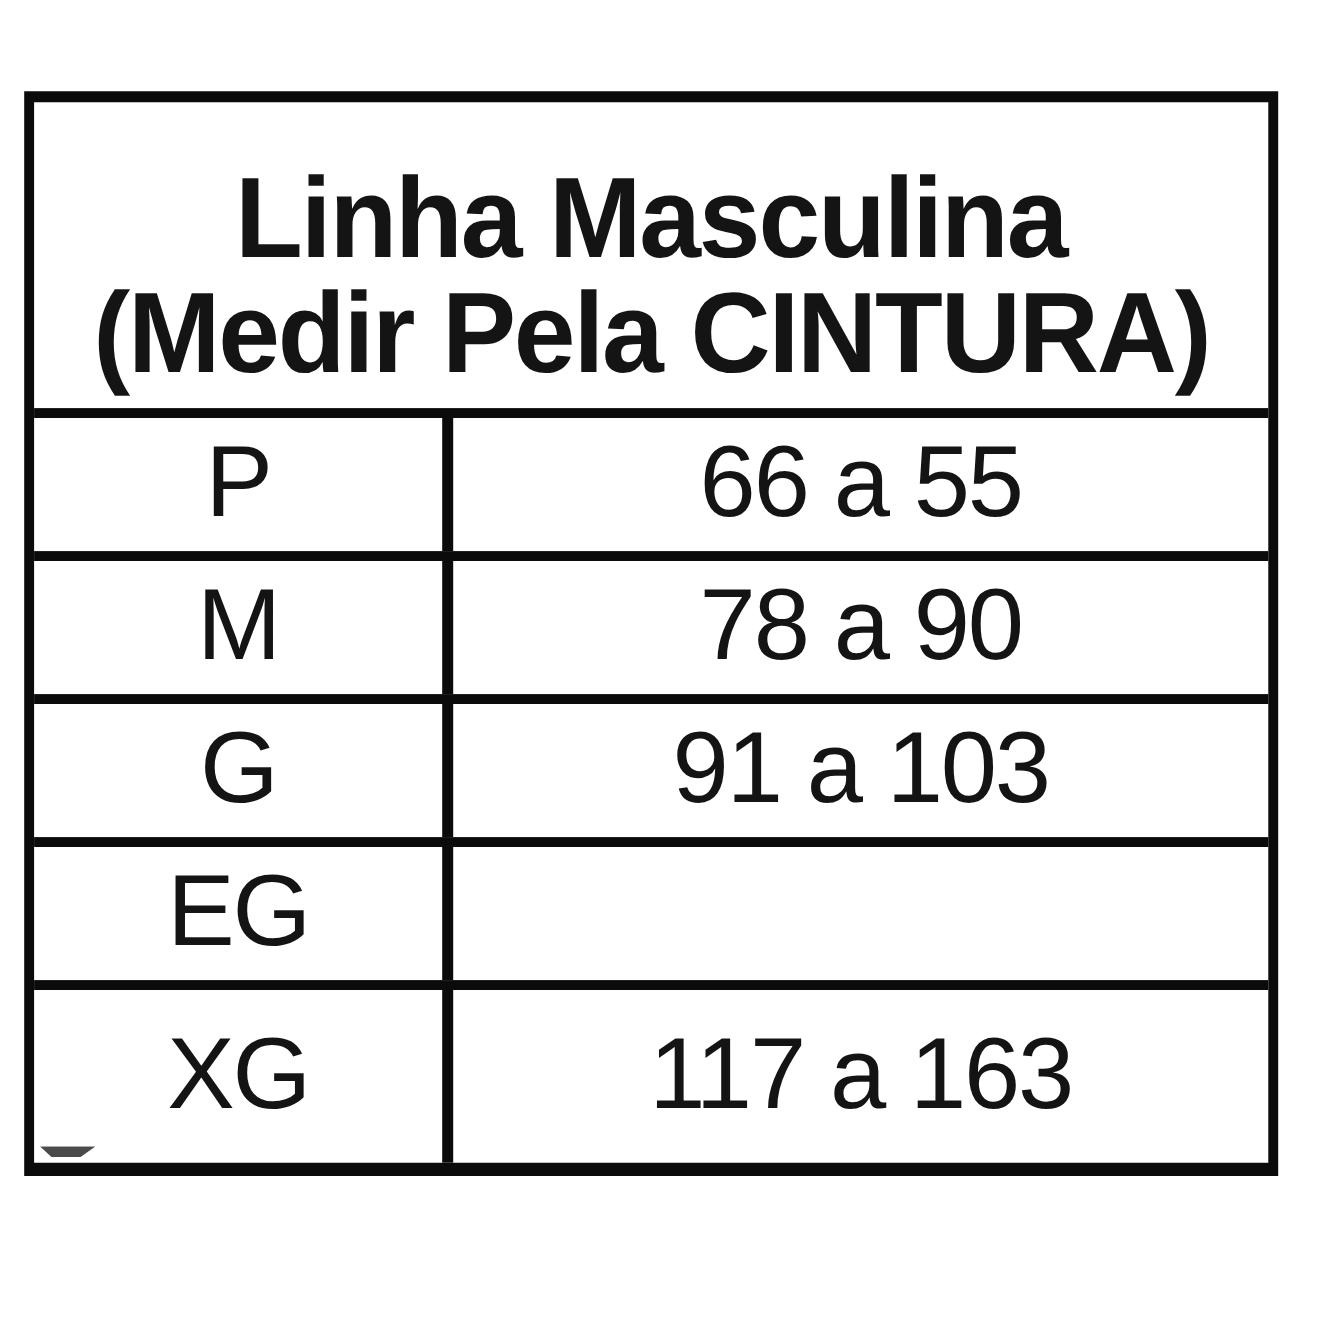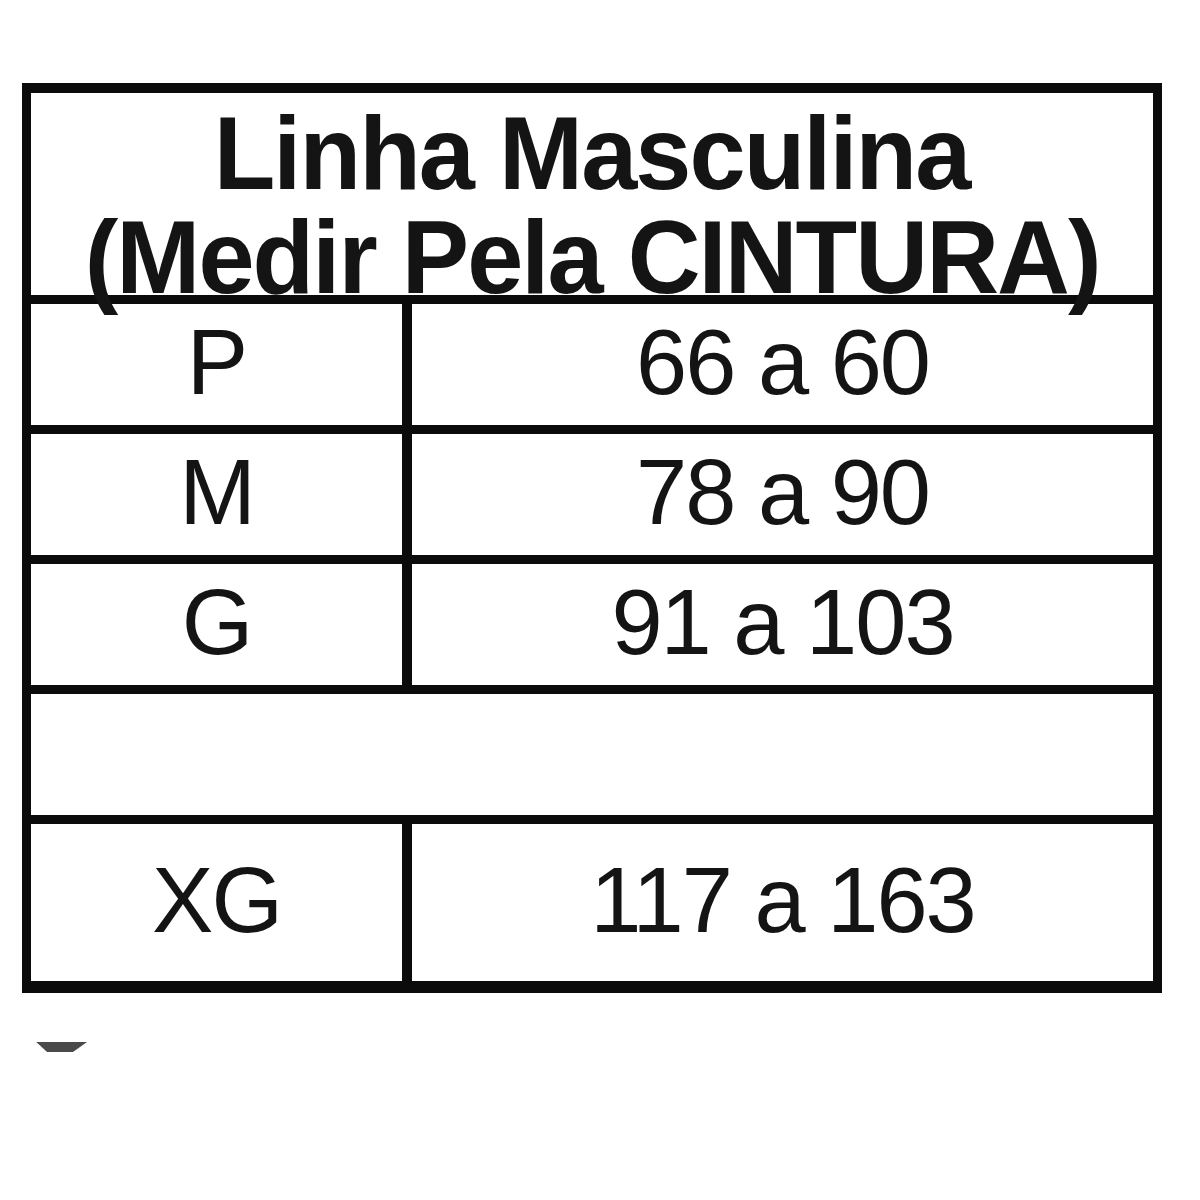--- a/index.html
+++ b/index.html
@@ -24,25 +24,25 @@
     width: 1140px;
     box-sizing: border-box;
     border-style: solid;
     border-color: #0b0b0b;
     border-width: 10px 9px 12px 9px;
     background: #ffffff;
     color: #141414;
   }
   .table-header {
     box-sizing: border-box;
-    height: 211px;
+    height: 287px;
     border-bottom: 9px solid #0b0b0b;
     display: flex;
     flex-direction: column;
-    justify-content: space-between;
+    justify-content: flex-end;
     align-items: center;
     padding: 8px 0 16px 0;
   }
   .title-line {
     font-size: 104px;
     font-weight: 700;
     line-height: 1;
     white-space: nowrap;
     letter-spacing: -2px;
     transform: scaleX(0.97);
@@ -91,34 +91,35 @@
 
   <div class="size-table">
 
     <div class="table-header">
       <div class="title-line">Linha Masculina</div>
       <div class="title-line">(Medir Pela CINTURA)</div>
     </div>
 
     <div class="trow">
       <div class="cell size">P</div>
-      <div class="cell range">66 a 60</div>
+      <div class="cell range">66 a 55</div>
     </div>
 
     <div class="trow">
       <div class="cell size">M</div>
       <div class="cell range">78 a 90</div>
     </div>
 
     <div class="trow">
       <div class="cell size">G</div>
       <div class="cell range">91 a 103</div>
     </div>
 
     <div class="trow">
+      <div class="cell size">EG</div>
     </div>
 
     <div class="trow">
       <div class="cell size">XG</div>
       <div class="cell range">117 a 163</div>
     </div>
 
   </div>
 
   <div class="scan-artifact"></div>

